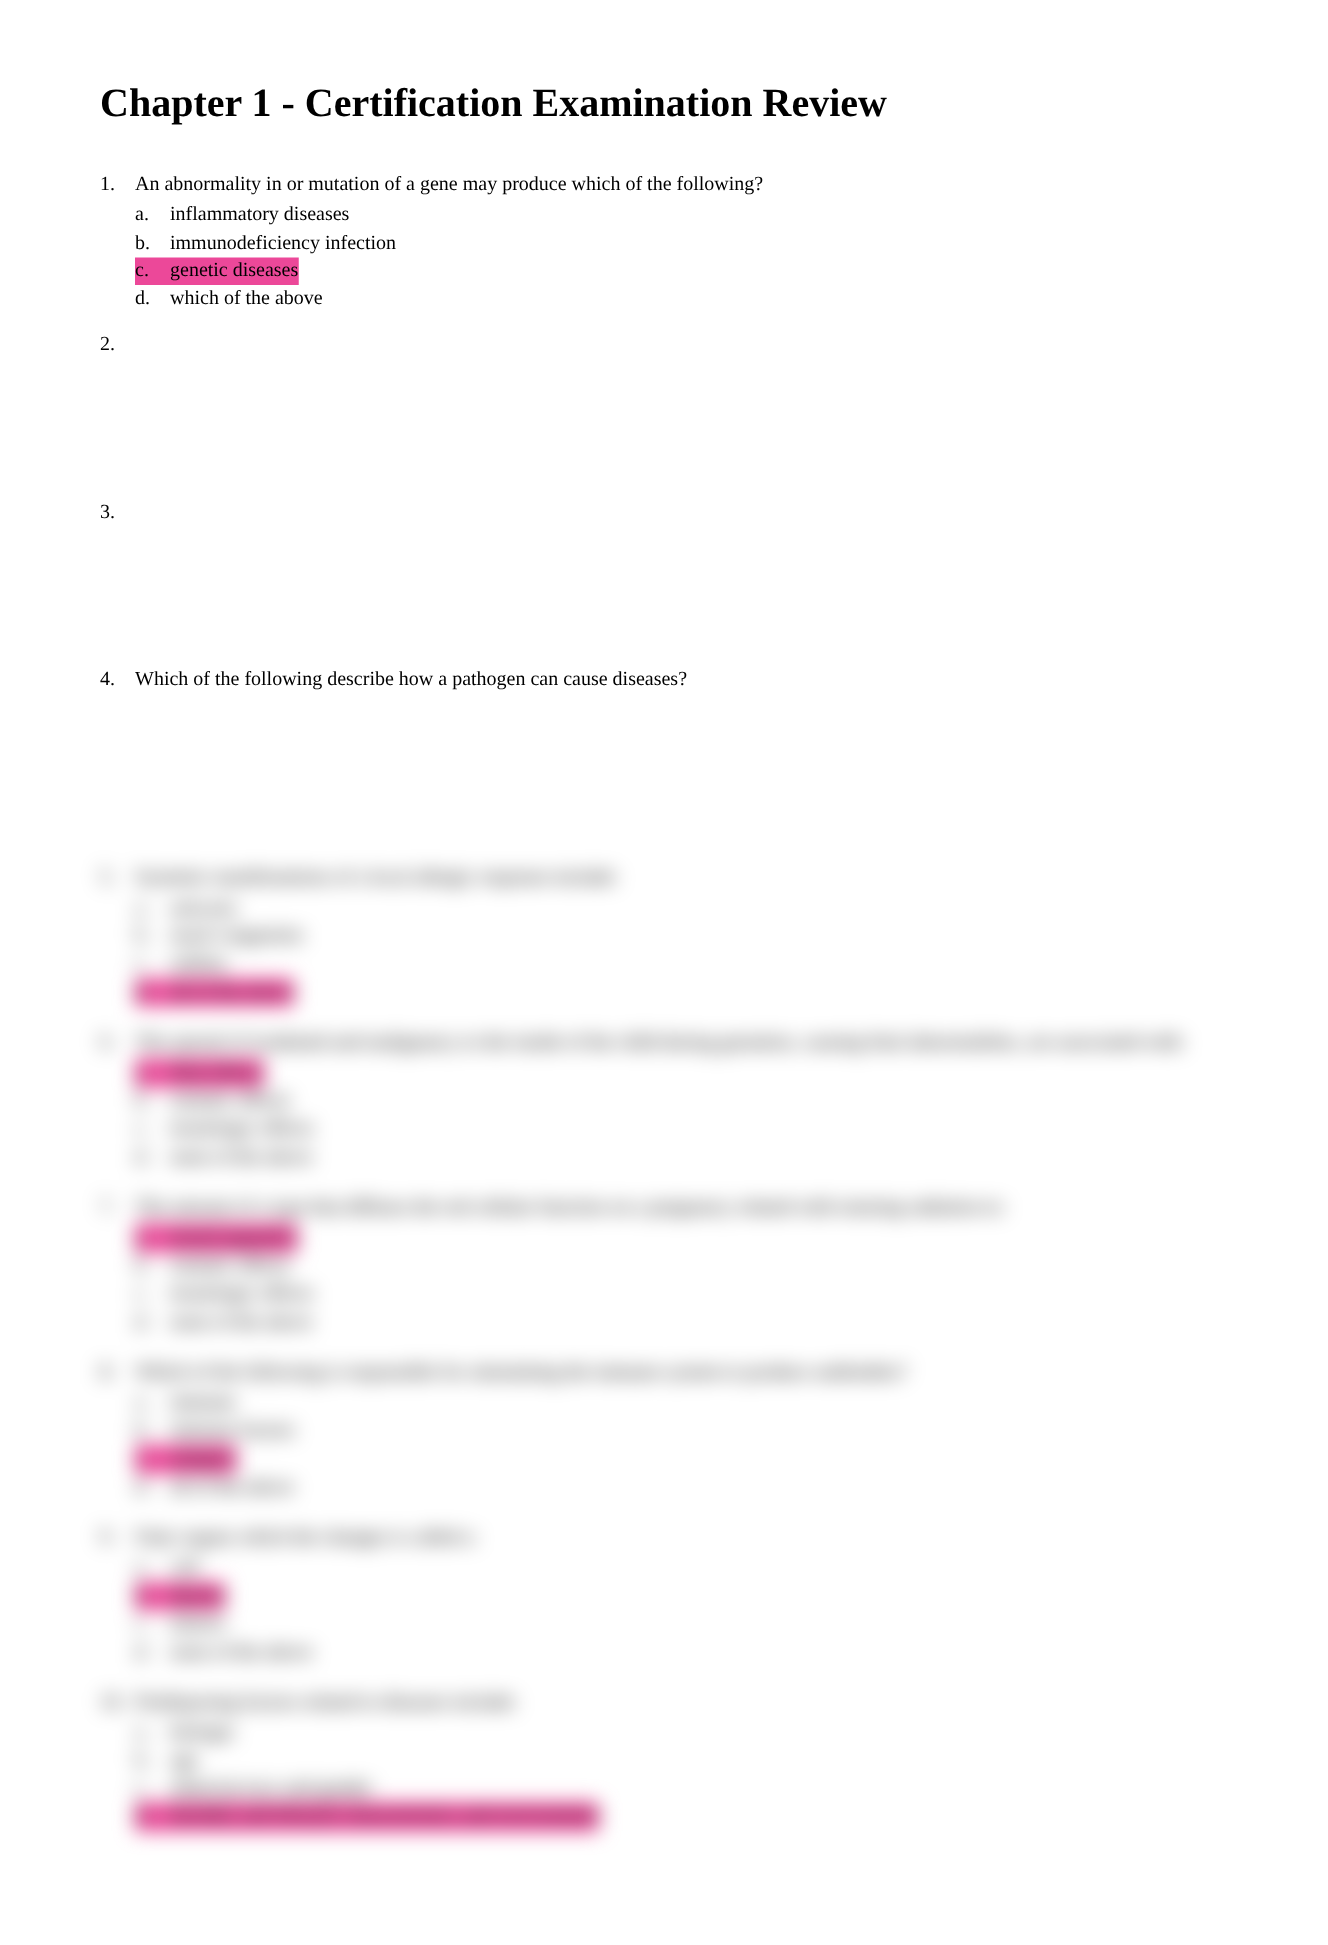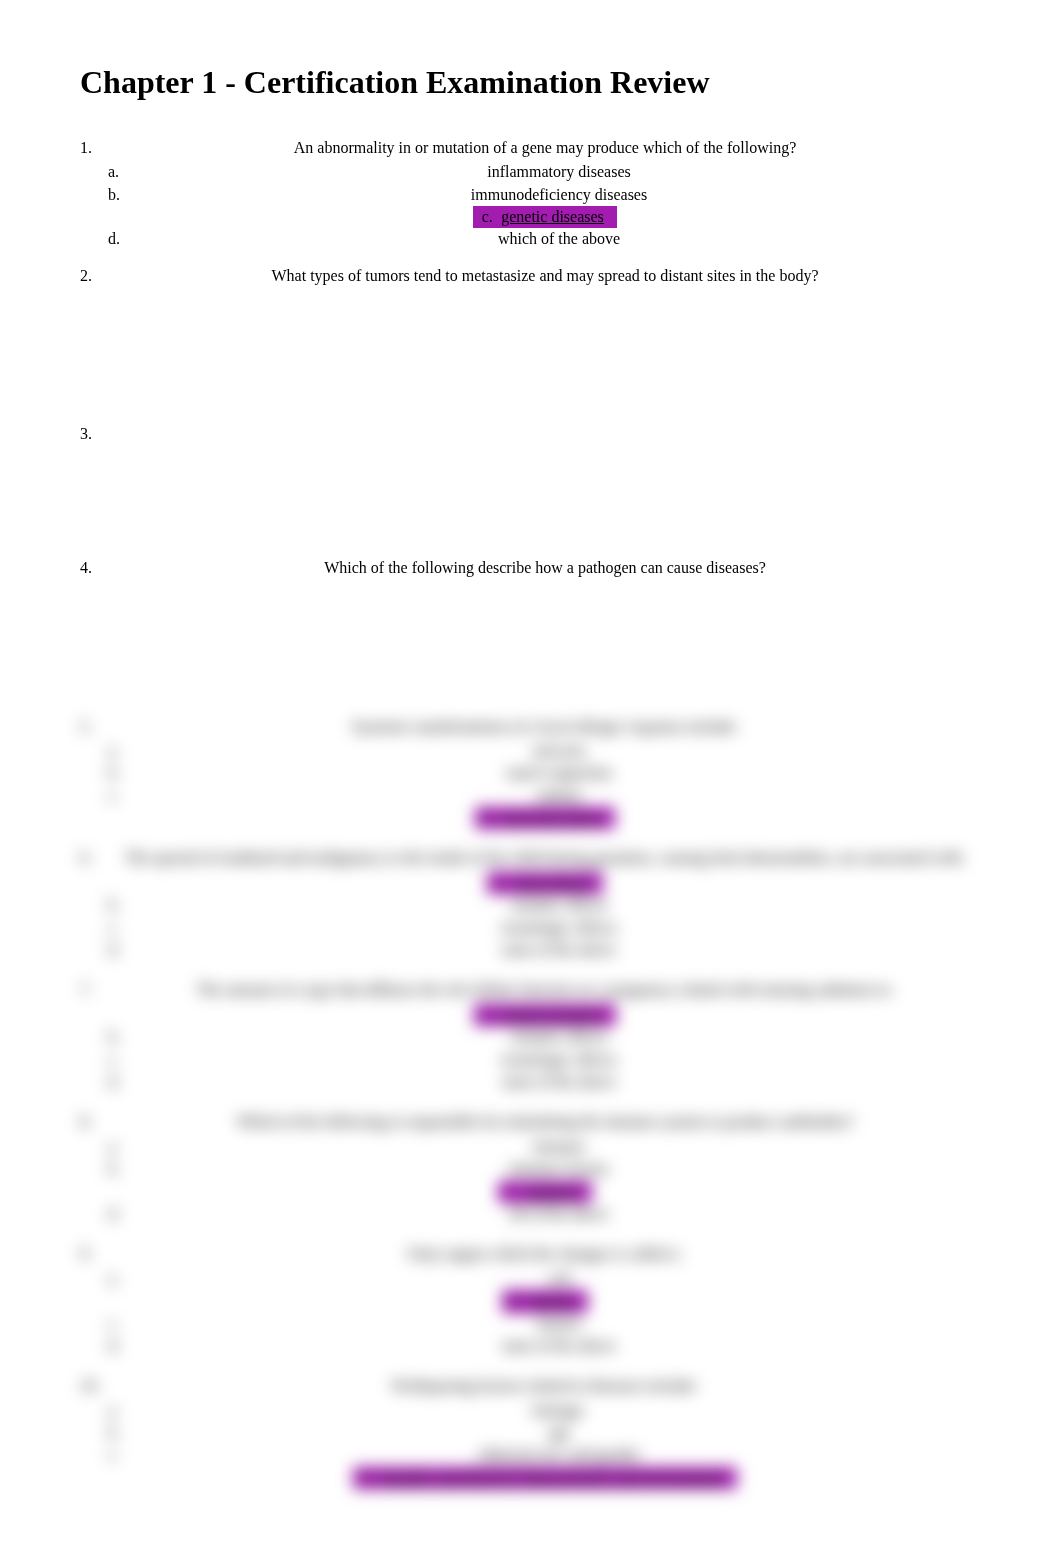--- a/index.html
+++ b/index.html
@@ -16,21 +16,20 @@
       width: 1062px;
       padding: 60px 80px 80px 80px;
     }
     .title {
       font-weight: bold;
       margin-bottom: 32px;
     }
     .question-list {
       list-style: none;
       counter-reset: qnum;
-      text-align: center;
     }
     .question {
       counter-increment: qnum;
       position: relative;
       padding-left: 28px;
       margin-bottom: 14px;
     }
     .question::before {
       content: counter(qnum) ".";
       position: absolute;
@@ -57,24 +56,23 @@
       left: 0;
       top: 0;
     }
     .option.hl {
       padding-left: 0;
     }
     .option.hl::before {
       content: none;
     }
     .option.hl .hl-wrap {
-      background: #a21caf;
+      background: #ec4899;
       display: inline-block;
-      padding: 0 13px 0 0;
-      text-decoration: underline;
+      padding: 0 0 0 0;
     }
     .option.hl .hl-wrap::before {
       content: counter(optletter, lower-alpha) ".";
       display: inline-block;
       width: 28px;
     }
     .spacer {
       height: 120px;
     }
     .blur-area {
@@ -91,27 +89,26 @@
 <body>
 
 <div class="document">
   <h1 class="title">Chapter 1 - Certification Examination Review</h1>
 
   <ol class="question-list" id="qlist">
       <li class="question">
         <div class="question-text">An abnormality in or mutation of a gene may produce which of the following?</div>
         <ol class="options">
           <li class="option"><span>inflammatory diseases</span></li>
-          <li class="option"><span>immunodeficiency diseases</span></li>
+          <li class="option"><span>immunodeficiency infection</span></li>
           <li class="option hl"><span class="hl-wrap"><span>genetic diseases</span></span></li>
           <li class="option"><span>which of the above</span></li>
         </ol>
       </li>
       <li class="question">
-        <div class="question-text">What types of tumors tend to metastasize and may spread to distant sites in the body?</div>
         <div class="spacer"></div>
       </li>
       <li class="question">
         <div class="spacer"></div>
       </li>
       <li class="question">
         <div class="question-text">Which of the following describe how a pathogen can cause diseases?</div>
         <div class="spacer"></div>
       </li>
     </ol>

